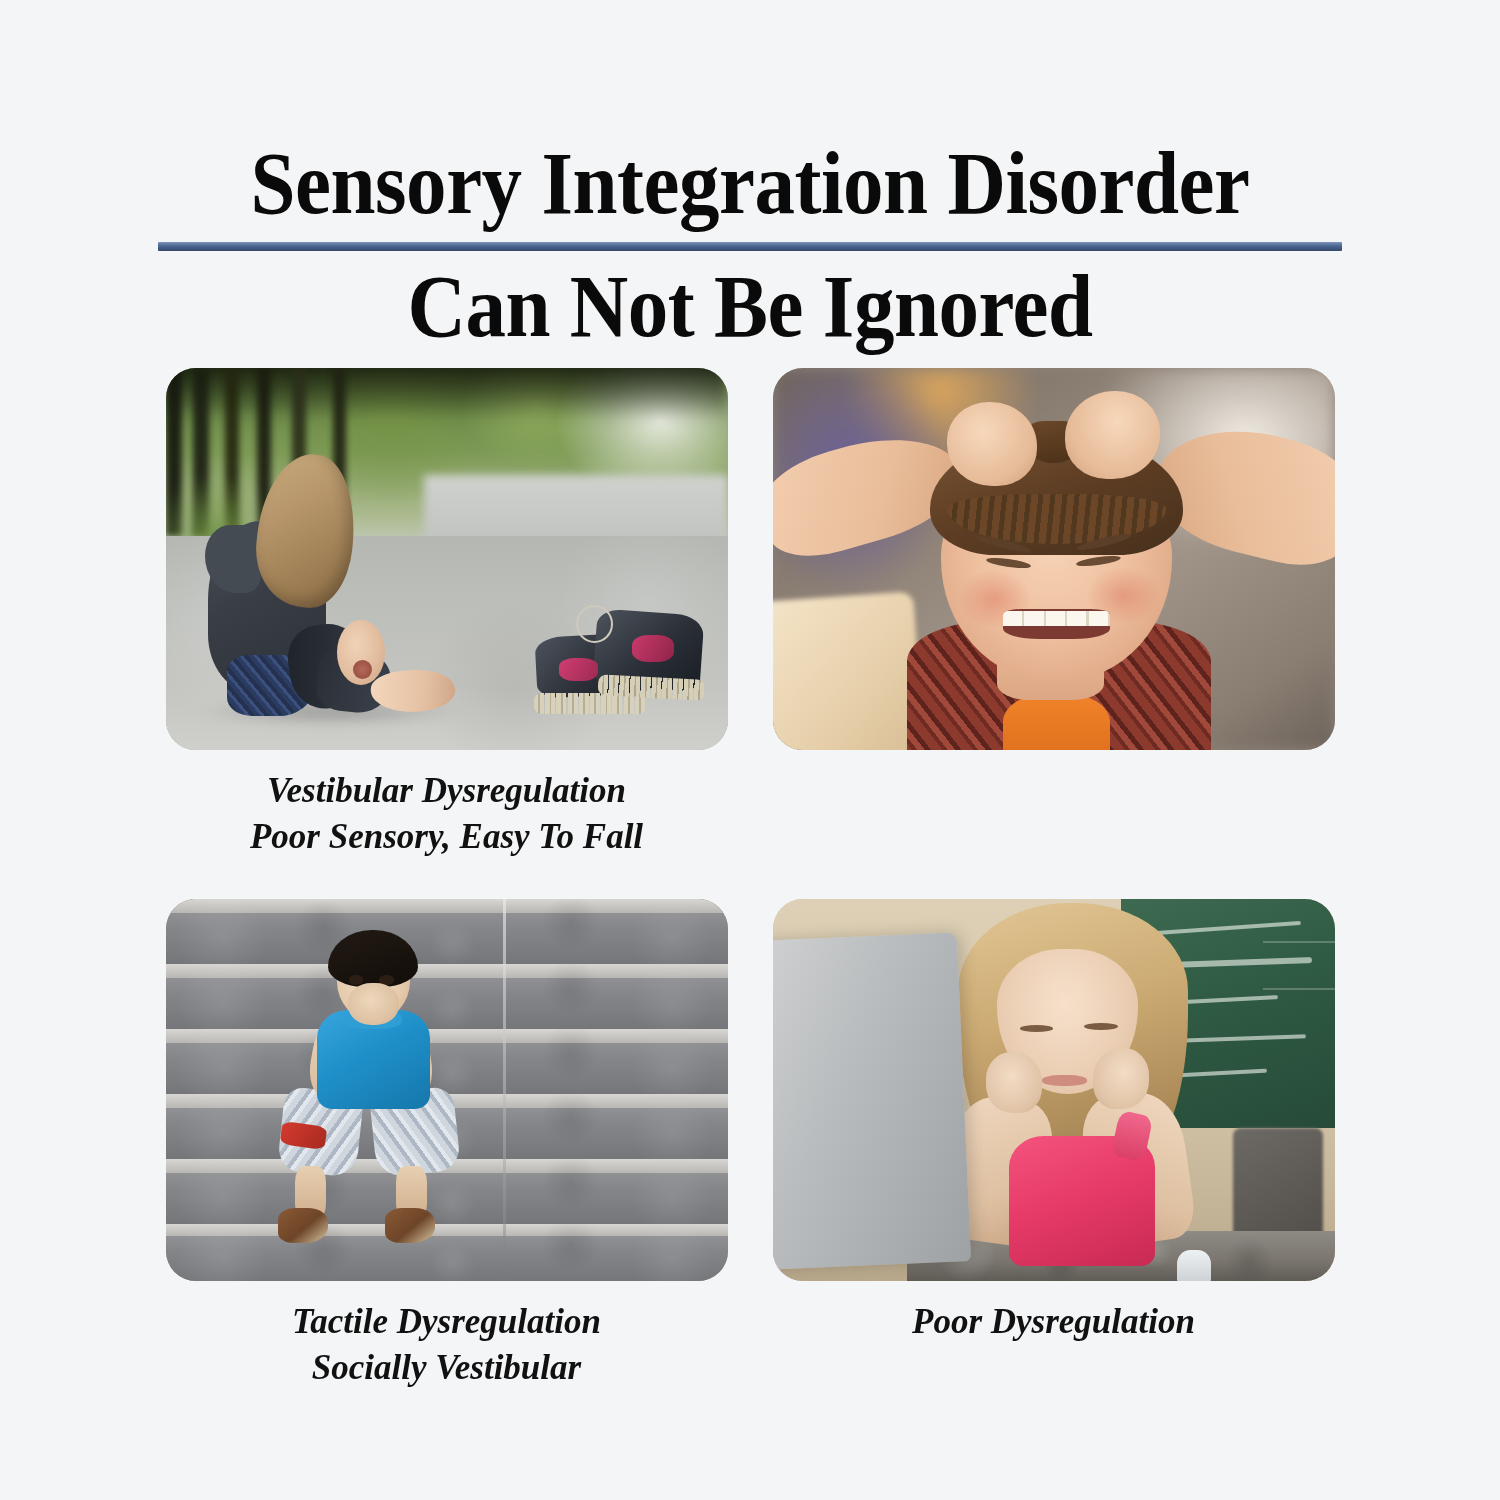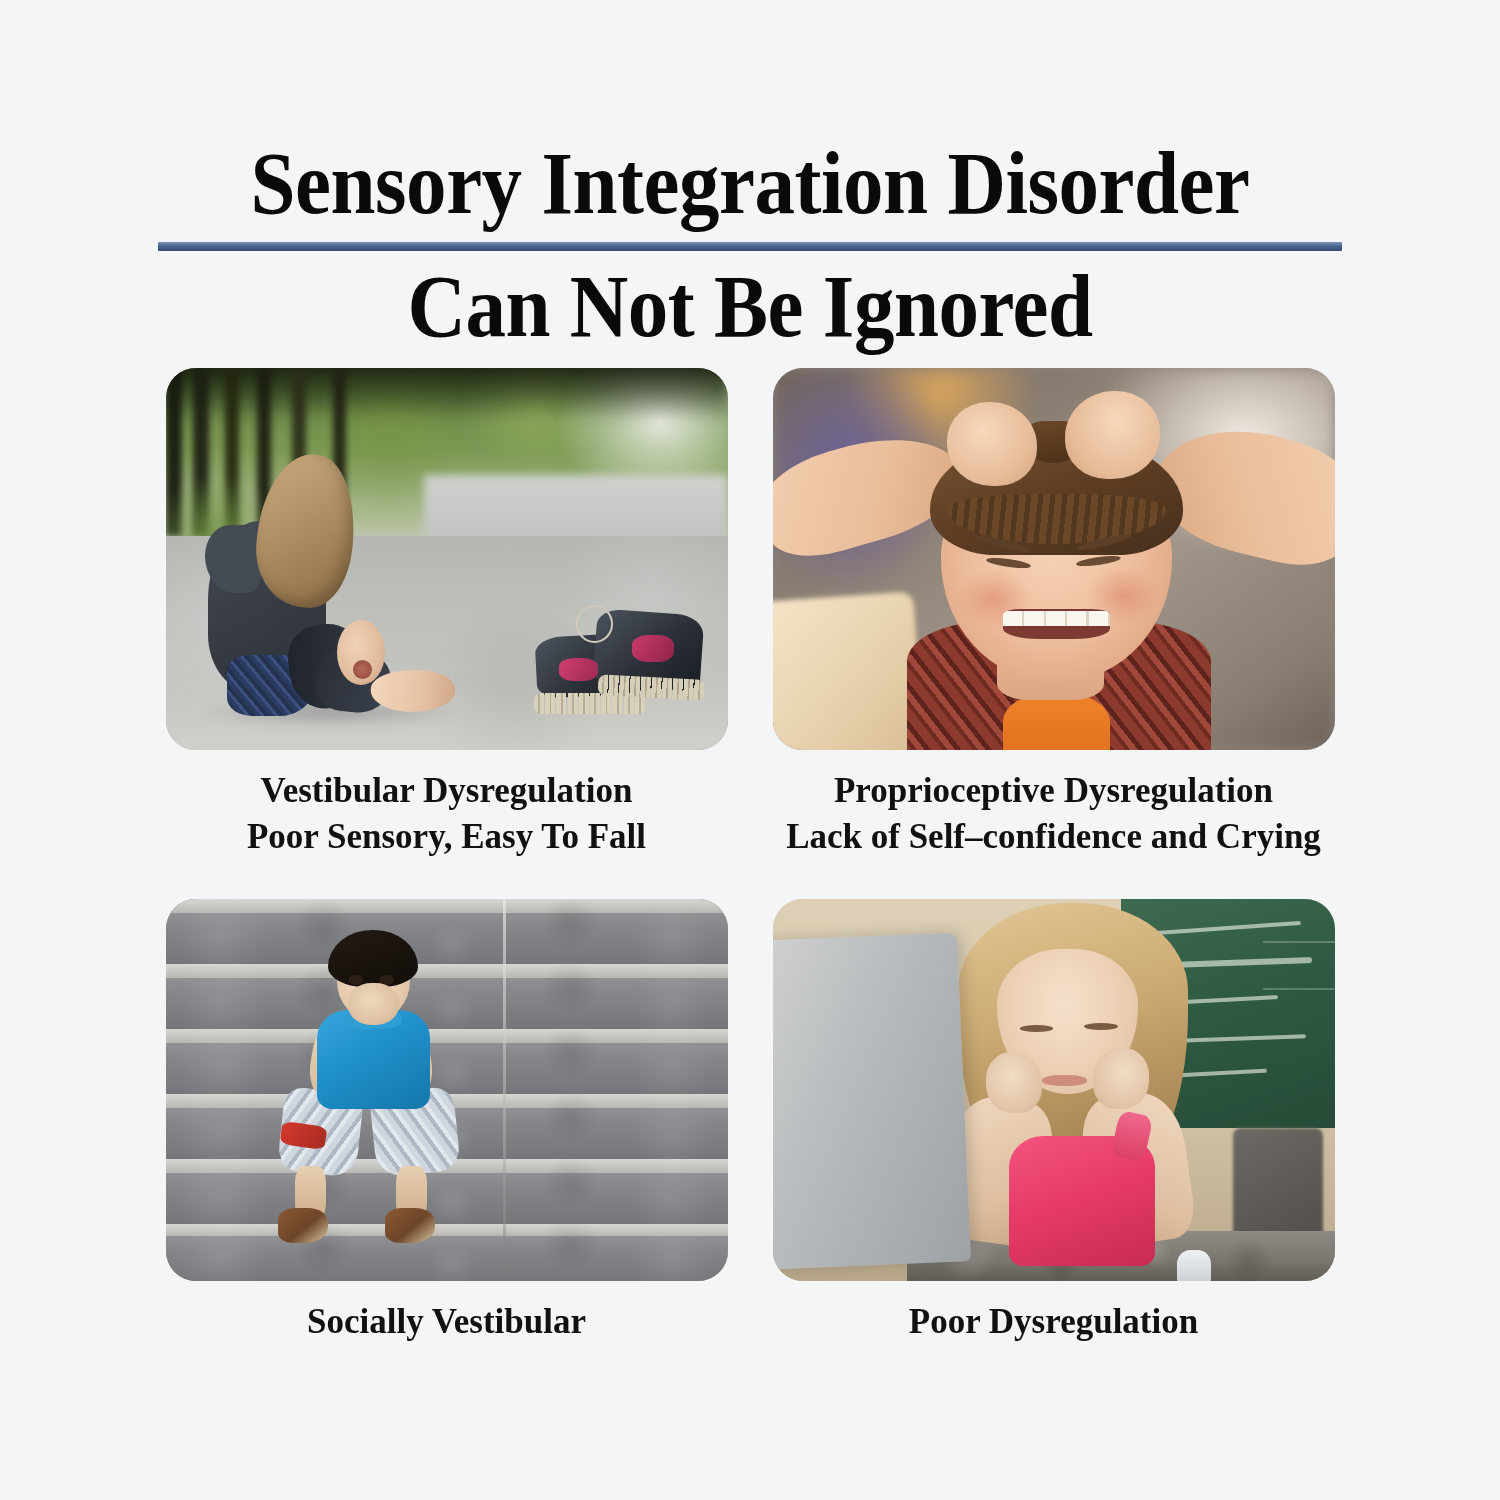--- a/index.html
+++ b/index.html
@@ -92,21 +92,21 @@
 
   .caption {
     margin-top: 18px;
     text-align: center;
     font-family: "Liberation Serif", "DejaVu Serif", serif;
     font-weight: bold;
     font-size: 35px;
     line-height: 1.30;
     color: #111111;
   }
-  .caption .cap-line { display: block; white-space: nowrap; }
+  .caption .cap-line { display: block; white-space: nowrap; font-style: italic; }
 
   
   .p1 { background: #9aa77f; }
   .p1 .sky {
     position: absolute; inset: 0;
     background:
       radial-gradient(ellipse 150px 120px at 88% 14%, rgba(235,238,228,.95), rgba(235,238,228,0) 70%),
       radial-gradient(ellipse 110px 90px at 66% 10%, rgba(150,178,96,.85), rgba(150,178,96,0) 70%),
       radial-gradient(ellipse 130px 130px at 40% 12%, rgba(120,150,70,.8), rgba(120,150,70,0) 72%),
       linear-gradient(to bottom, #5d7b3e 0%, #7d9a55 22%, #aab98c 38%, #c8cec4 48%, #c2c4c0 60%, #b9bbb7 100%);
@@ -580,24 +580,20 @@
           <div class="browR"></div>
           <div class="eyeL"></div>
           <div class="eyeR"></div>
           <div class="mouth">
             <div class="teeth"></div>
           </div>
           <div class="tuft"></div>
           <div class="fistL"></div>
           <div class="fistR"></div>
         </div>
-        <div class="caption">
-          <span class="cap-line">Proprioceptive Dysregulation</span>
-          <span class="cap-line">Lack of Self–confidence and Crying</span>
-        </div>
       </div>
 
     </div>
 
     <div class="grid-row row2">
 
       <div class="cell">
         <div class="photo p3">
           <div class="steps">
             <div class="tread t1"></div>
@@ -619,20 +615,21 @@
           <div class="arm3R"></div>
           <div class="shirt3"></div>
           <div class="collar3"></div>
           <div class="face3"></div>
           <div class="hair3"></div>
           <div class="eye3L"></div>
           <div class="eye3R"></div>
           <div class="handsUp"></div>
         </div>
         <div class="caption">
+          <span class="cap-line">Tactile Dysregulation</span>
           <span class="cap-line">Socially Vestibular</span>
         </div>
       </div>
 
       <div class="cell">
         <div class="photo p4">
           <div class="room"></div>
           <div class="board">
             <div class="boardline bl1"></div>
             <div class="boardline bl2"></div>

